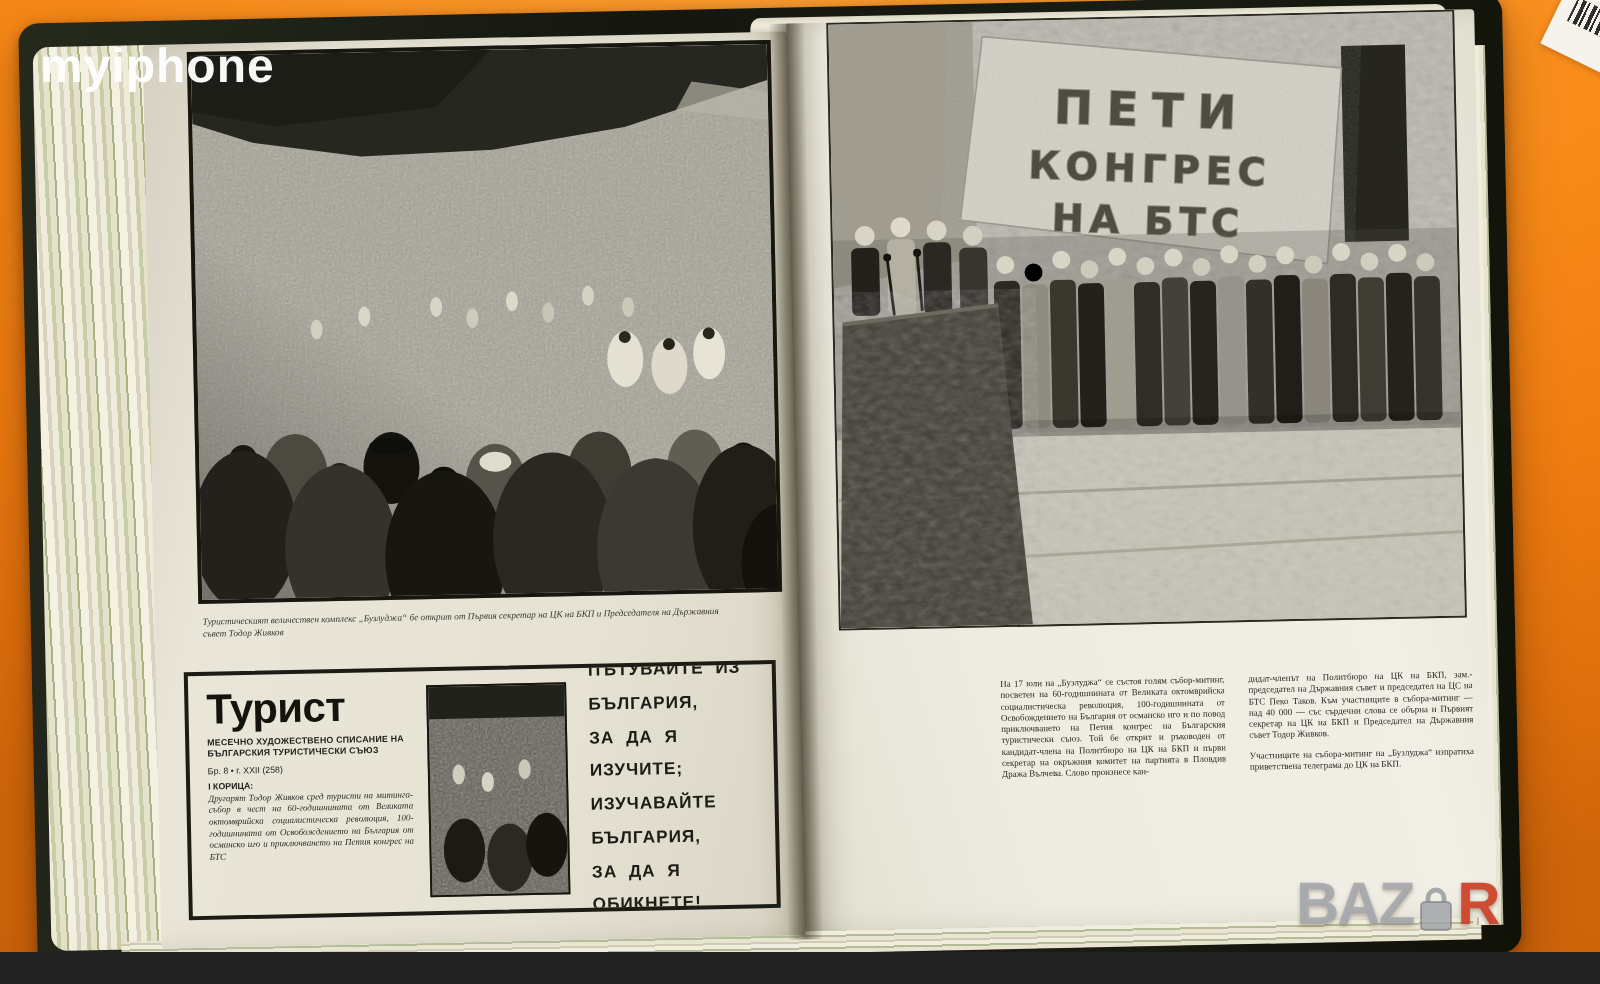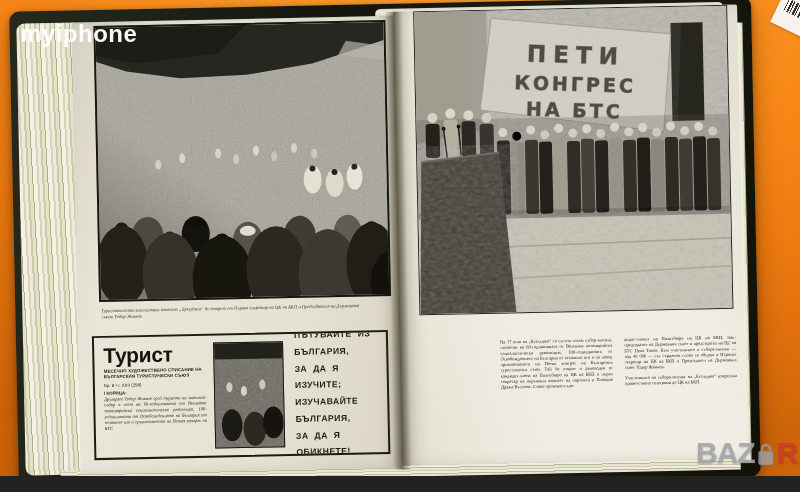--- a/index.html
+++ b/index.html
@@ -63,21 +63,21 @@
   .article{position:absolute;left:100px;top:330px;width:236px;display:flex;gap:12px;}
   .article .col{width:112px;height:82px;overflow:hidden;}
   .article .tiny{width:204px;font:8.2px/1.25 "Liberation Serif", serif;color:#2a2923;text-align:justify;}
   .article .p2{margin-top:8px;}
 
   
   .wm-photographer{position:absolute;left:20px;top:20px;z-index:50;
     font-size:24px;font-weight:800;letter-spacing:.5px;color:#ffffff;opacity:.97;}
   .bazar{position:absolute;left:648px;top:436px;z-index:50;display:flex;align-items:center;opacity:.92;
     font-weight:800;font-size:30px;letter-spacing:-1px;color:rgba(158,162,168,.88);
-    text-shadow:0 1px 2px rgba(70,35,10,.35), 0 0 1px rgba(255,255,255,.45);margin-left:48px;}
+    text-shadow:0 1px 2px rgba(70,35,10,.35), 0 0 1px rgba(255,255,255,.45);}
   .bazar .r{color:#cb3f24;text-shadow:0 1px 2px rgba(70,20,5,.4);}
   .bazar svg{margin:4px 1px 0 1px;}
   .sticker{position:absolute;right:-14px;top:-8px;width:64px;height:46px;background:#f5f3ec;z-index:45;
     transform:rotate(26deg);box-shadow:0 1px 3px rgba(90,40,0,.3);}
   .sticker .bars{margin:17px 7px 0 7px;height:13px;
     background:repeating-linear-gradient(90deg,#2e2e2c 0 1px,transparent 1px 3px,#2e2e2c 3px 5px,transparent 5px 6px);}
 </style>
 </head>
 <body>
 

